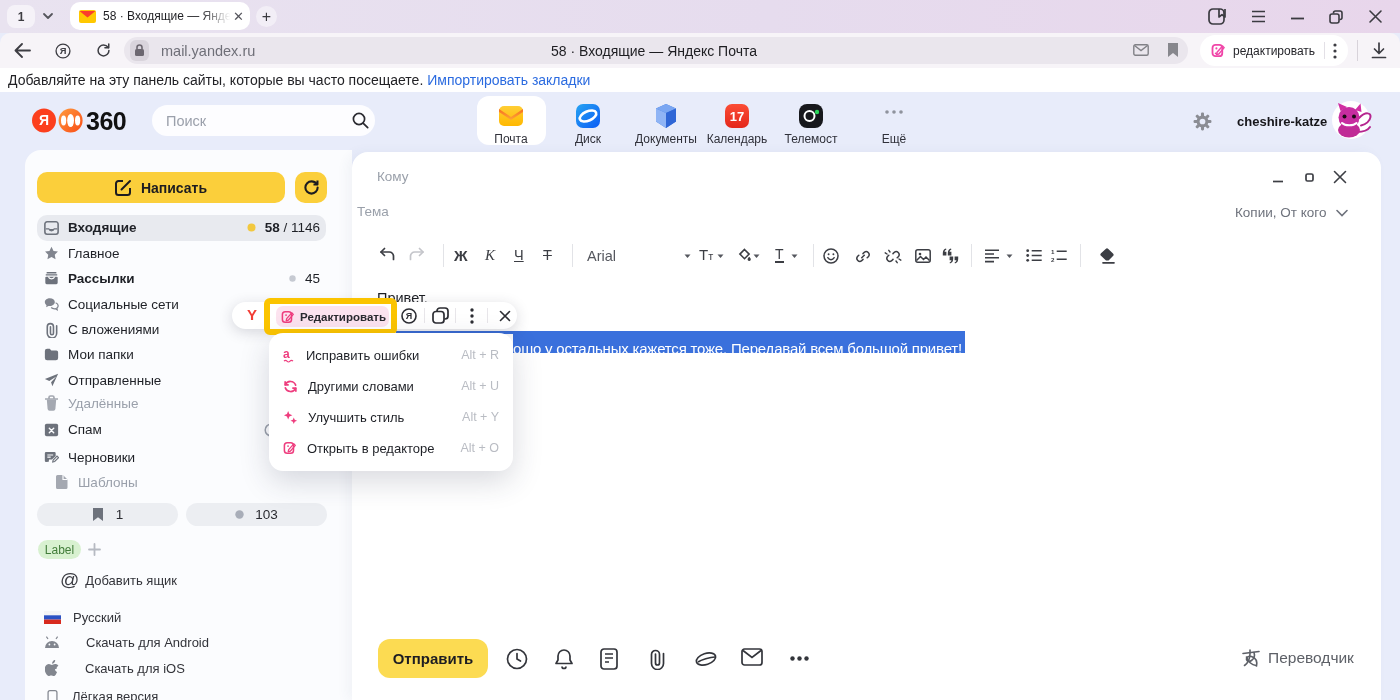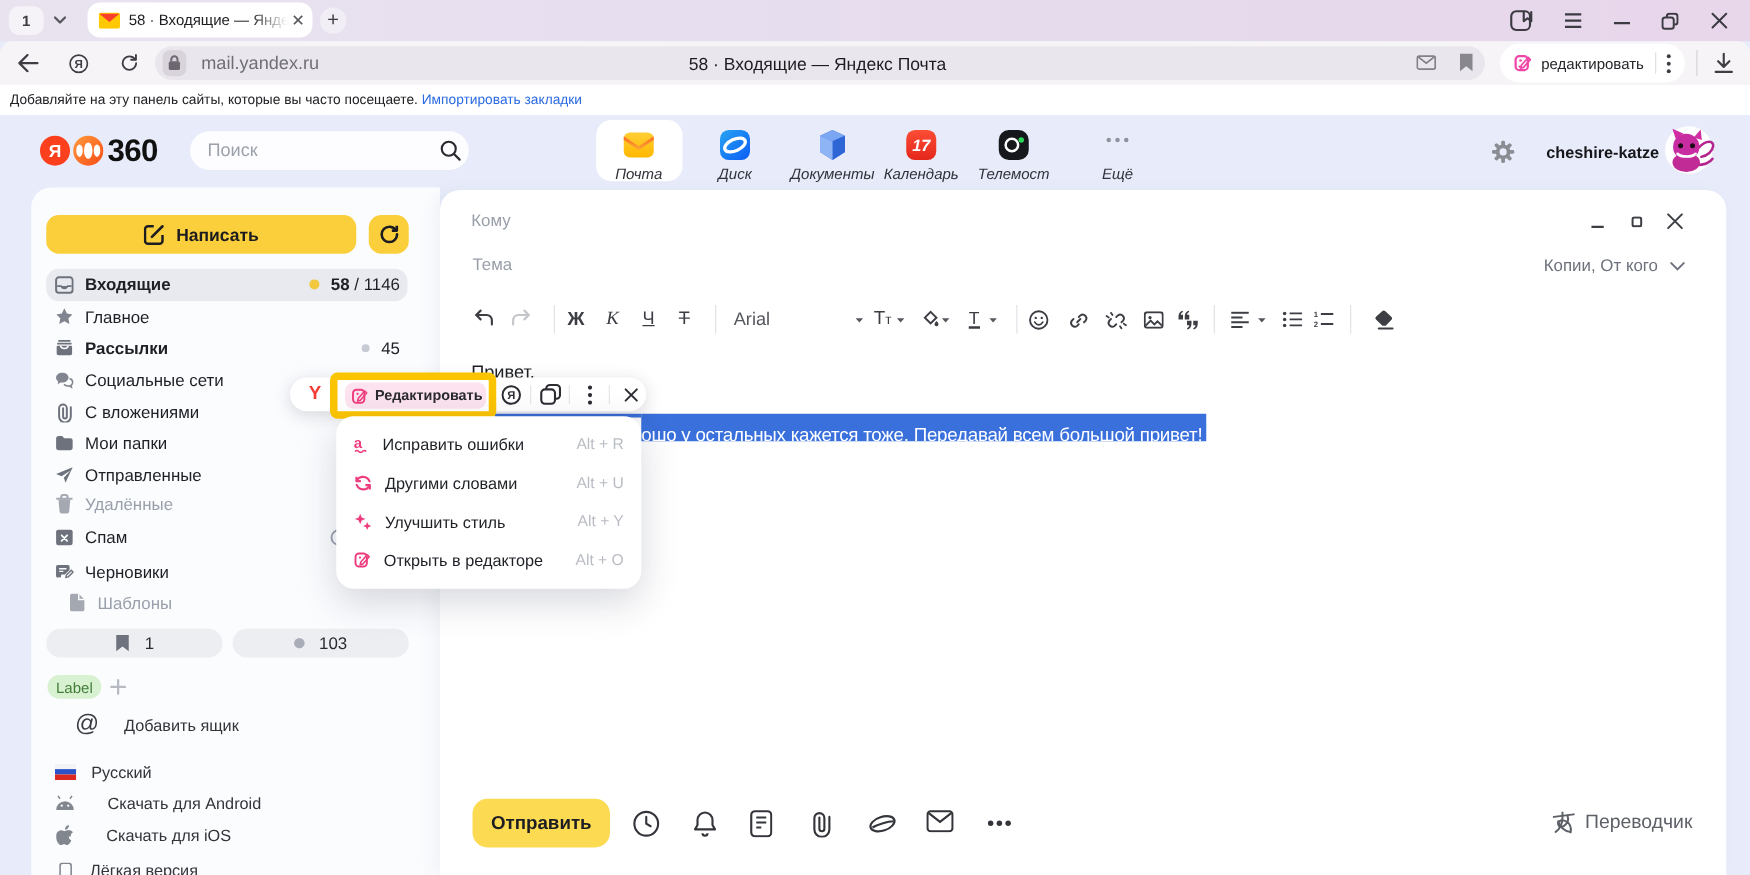--- a/index.html
+++ b/index.html
@@ -31,29 +31,29 @@
   display:flex; align-items:center; justify-content:center; }
 #urltext { left:161px; top:43px; font-size:14.5px; color:#6f6f78; }
 #wintitle { left:120px; top:43px; width:1068px; text-align:center; font-size:14px; color:#1d1d21; }
 #editbtn { left:1200px; top:35px; width:148px; height:31px; background:#fff; border-radius:16px;
   display:flex; align-items:center; }
 #editbtn .txt { font-size:12px; color:#26262b; margin-left:7px; }
 #editbtn .sep { width:1px; height:17px; background:#e3e0e6; margin-left:9px; }
 
 
 #bookmarks { left:0; top:68px; width:1400px; height:24px; background:#ffffff;
-  font-size:11px; color:#222226; display:flex; align-items:center; padding-left:8px; }
+  font-size:14px; color:#222226; display:flex; align-items:center; padding-left:8px; }
 #bookmarks a { color:#2b6be0; text-decoration:none; }
 
 
 #page { left:0; top:92px; width:1400px; height:608px; background:#e8ecfa; }
 #logo360 { left:31px; top:108px; }
 #searchpill { left:152px; top:105px; width:223px; height:31px; background:#fdfdff; border-radius:16px; }
 #searchtext { left:166px; top:113px; font-size:14.5px; color:#9ba0ab; }
-.svc { position:absolute; width:70px; top:96px; text-align:center;font-style:italic; }
+.svc { position:absolute; width:70px; top:96px; text-align:center; }
 .svc .ic { margin:0 auto; width:26px; height:26px; margin-top:7px; }
 .svc .lb { font-size:12px; color:#30313a; margin-top:3px; }
 #svc-mail-bg { left:477px; top:96px; width:69px; height:49px; background:#fff; border-radius:12px; }
 #gear { left:1193px; top:112px; }
 #username { left:1237px; top:114px; font-size:13px; font-weight:bold; color:#16161a; }
 #avatar { left:1332px; top:101px; width:38px; height:38px; border-radius:50%; background:#fff; overflow:visible; }
 
 
 #sidebar { left:25px; top:150px; width:327px; height:550px; background:#fbfcfe; border-radius:16px 0 0 0; }
 #btn-write { left:37px; top:172px; width:248px; height:31px; background:#fbcf3b; border-radius:10px;
@@ -453,21 +453,21 @@
       <circle cx="4.5" cy="4.5" r="4.2" fill="#a8adb8"></circle>
     </svg>103
 </div>
 <div class="abs" id="label-chip">Label</div>
 <svg class="abs" style="left:88px;top:543px" width="13" height="13" viewBox="0 0 13 13">
     <path d="M6.5 1v11M1 6.5h11" stroke="#b6bac2" stroke-width="1.8" stroke-linecap="round"></path>
   </svg>
 
 <div class="blnk" style="left:60px;top:569px">
   <span style="font-size:19px;color:#3c3d44">@</span>
-  <span style="margin-left:20px">Добавить ящик</span>
+  <span style="margin-left:6px">Добавить ящик</span>
 </div>
 
 <div class="blnk" style="left:44px;top:610px">
   <svg width="17" height="13" viewBox="0 0 17 13" style="margin-right:6px">
       <rect x="0" y="0" width="17" height="4.3" fill="#f4f4f6"></rect>
       <rect x="0" y="4.3" width="17" height="4.3" fill="#2b52c4"></rect>
       <rect x="0" y="8.6" width="17" height="4.4" fill="#d82a1e"></rect>
     </svg>
   <span style="margin-left:6px">Русский</span>
 </div>
@@ -488,21 +488,21 @@
 </div>
 <div class="blnk" style="left:46px;top:689px">
   <svg width="13" height="14" viewBox="0 0 13 18" style="margin-right:8px">
       <rect x="0.8" y="0.8" width="11.4" height="16.4" rx="2.5" fill="none" stroke="#82868f" stroke-width="1.6"></rect>
     </svg>
   <span style="margin-left:5px">Лёгкая версия</span>
 </div>
 
 <div class="abs" id="compose"></div>
 <div class="ghost" style="left:377px;top:169px">Кому</div>
-<div class="ghost" style="left:378px;top:204px">Тема</div>
+<div class="ghost" style="left:357px;top:204px">Тема</div>
 <div class="abs" id="winctl">
   <svg width="11" height="12" viewBox="0 0 11 12">
       <path d="M0 10.5h10" stroke="#3c3e44" stroke-width="1.7"></path>
     </svg>
   <svg width="9" height="9" viewBox="0 0 9 9" style="margin-left:21px">
       <rect x="1" y="1" width="7" height="7" rx="1.5" fill="none" stroke="#3c3e44" stroke-width="1.7"></rect>
     </svg>
   <svg width="14" height="14" viewBox="0 0 14 14" style="margin-left:19px">
       <path d="M1.5 1.5l11 11M12.5 1.5l-11 11" stroke="#3c3e44" stroke-width="1.6" stroke-linecap="round"></path>
     </svg>

